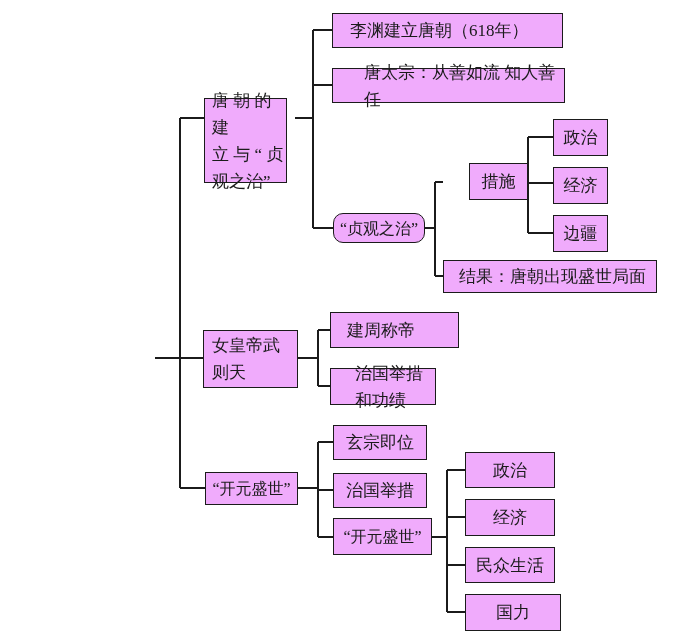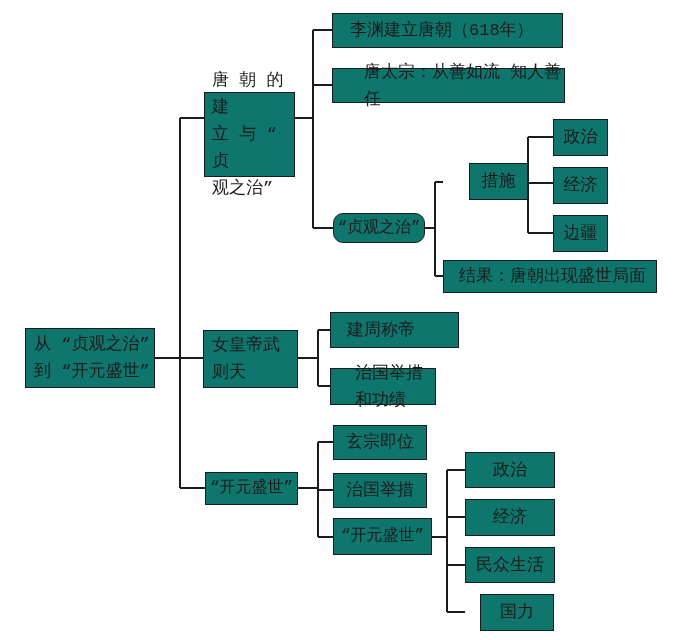--- a/index.html
+++ b/index.html
@@ -14,50 +14,47 @@
   }
   .wires {
     position: absolute;
     left: 0; top: 0;
     width: 685px; height: 640px;
   }
   .node {
     position: absolute;
     box-sizing: border-box;
     border: 1.5px solid #1b1b1b;
-    background: #0f766e;
+    background: #f0abfc;
     display: flex;
     align-items: center;
     font-size: 17px;
     white-space: pre-line;
     line-height: 27px;
-    font-family: Liberation Mono, monospace;
   }
   .node.center { justify-content: center; text-align: center; }
   .node.left   { justify-content: flex-start; text-align: left; }
 </style>
 </head>
 <body>
 
 <div class="stage">
 
   <svg class="wires" viewBox="0 0 685 640" xmlns="http://www.w3.org/2000/svg" fill="none" stroke="#1b1b1b" stroke-width="1.4" shape-rendering="crispEdges">
     <path d="M155,358 H203 M180,118 V488 M180,118 H204 M180,488 H205"></path>
     <path d="M295,118 H313 M313,30 V228 M313,30 H332 M313,85 H332 M313,228 H333"></path>
     <path d="M425,228 H435 M435,182 V276 M435,182 H443 M435,276 H443"></path>
     <path d="M502,183 H553 M528,137 V233 M528,137 H553 M528,233 H553"></path>
     <path d="M298,358 H318 M318,330 V386 M318,330 H330 M318,386 H330"></path>
     <path d="M298,488 H318 M318,442 V537 M318,442 H333 M318,490 H333 M318,537 H333"></path>
     <path d="M432,537 H447 M447,470 V612 M447,470 H465 M447,517 H465 M447,565 H465 M447,612 H465"></path>
   </svg>
 
-  <div class="node left" style="left:25px; top:328px; width:130px; height:60px; padding-left:8px;">从 “贞观之治”
-到 “开元盛世”</div>
 
-  <div class="node left" style="left:204px; top:92px; width:91px; height:85px; padding-left:7px;">唐 朝 的 建
+  <div class="node left" style="left:204px; top:98px; width:83px; height:85px; padding-left:7px;">唐 朝 的 建
 立 与 “ 贞
 观之治”</div>
 
   <div class="node left" style="left:332px; top:13px; width:231px; height:35px; padding-left:17px;">李渊建立唐朝（618年）</div>
 
   <div class="node left" style="left:332px; top:68px; width:233px; height:35px; padding-left:31px;">唐太宗：从善如流 知人善任</div>
 
   <div class="node center" style="left:333px; top:213px; width:92px; height:30px; font-size:16px;border-radius:10px;">“贞观之治”</div>
 
   <div class="node center" style="left:469px; top:163px; width:59px; height:37px;">措施</div>
@@ -84,15 +81,15 @@
   <div class="node center" style="left:333px; top:473px; width:94px; height:35px;">治国举措</div>
 
   <div class="node center" style="left:333px; top:518px; width:99px; height:37px; font-size:16px;">“开元盛世”</div>
 
   <div class="node center" style="left:465px; top:452px; width:90px; height:36px;">政治</div>
 
   <div class="node center" style="left:465px; top:499px; width:90px; height:37px;">经济</div>
 
   <div class="node center" style="left:465px; top:547px; width:90px; height:36px;">民众生活</div>
 
-  <div class="node center" style="left:465px; top:594px; width:74px; height:37px;margin-left:15px;">国力</div>
+  <div class="node center" style="left:465px; top:594px; width:96px; height:37px;">国力</div>
 
 </div>
 
 </body></html>

